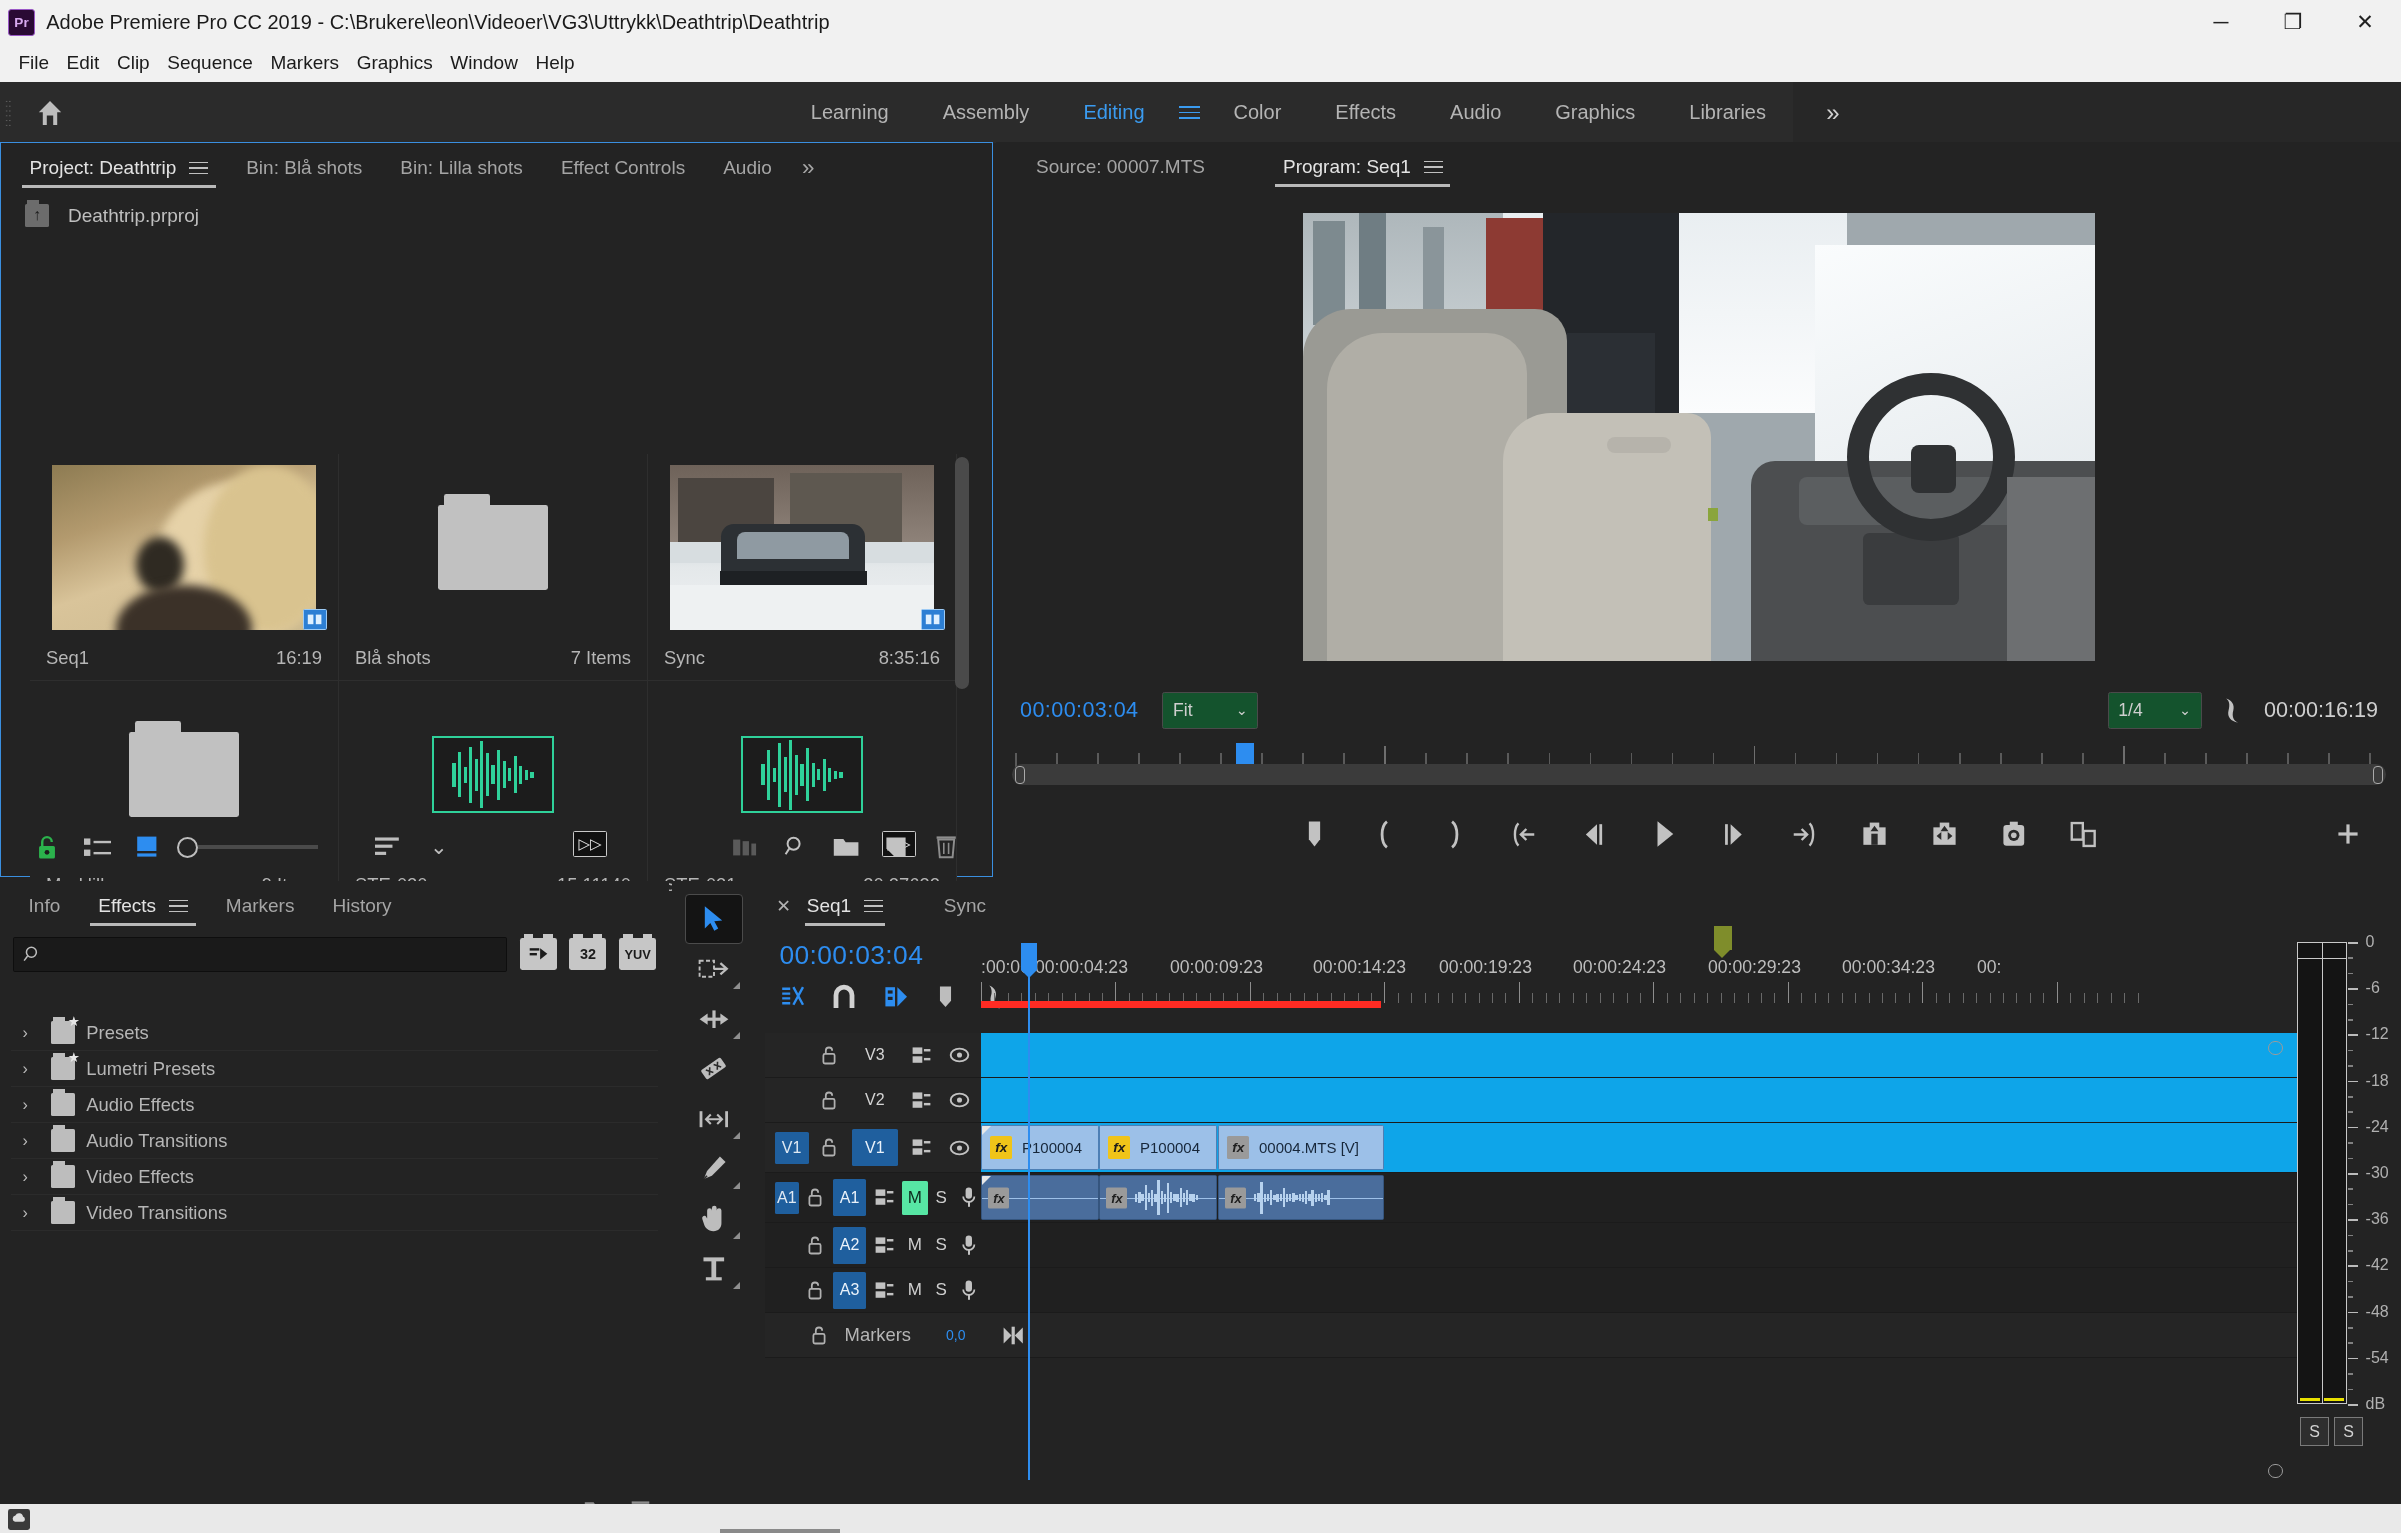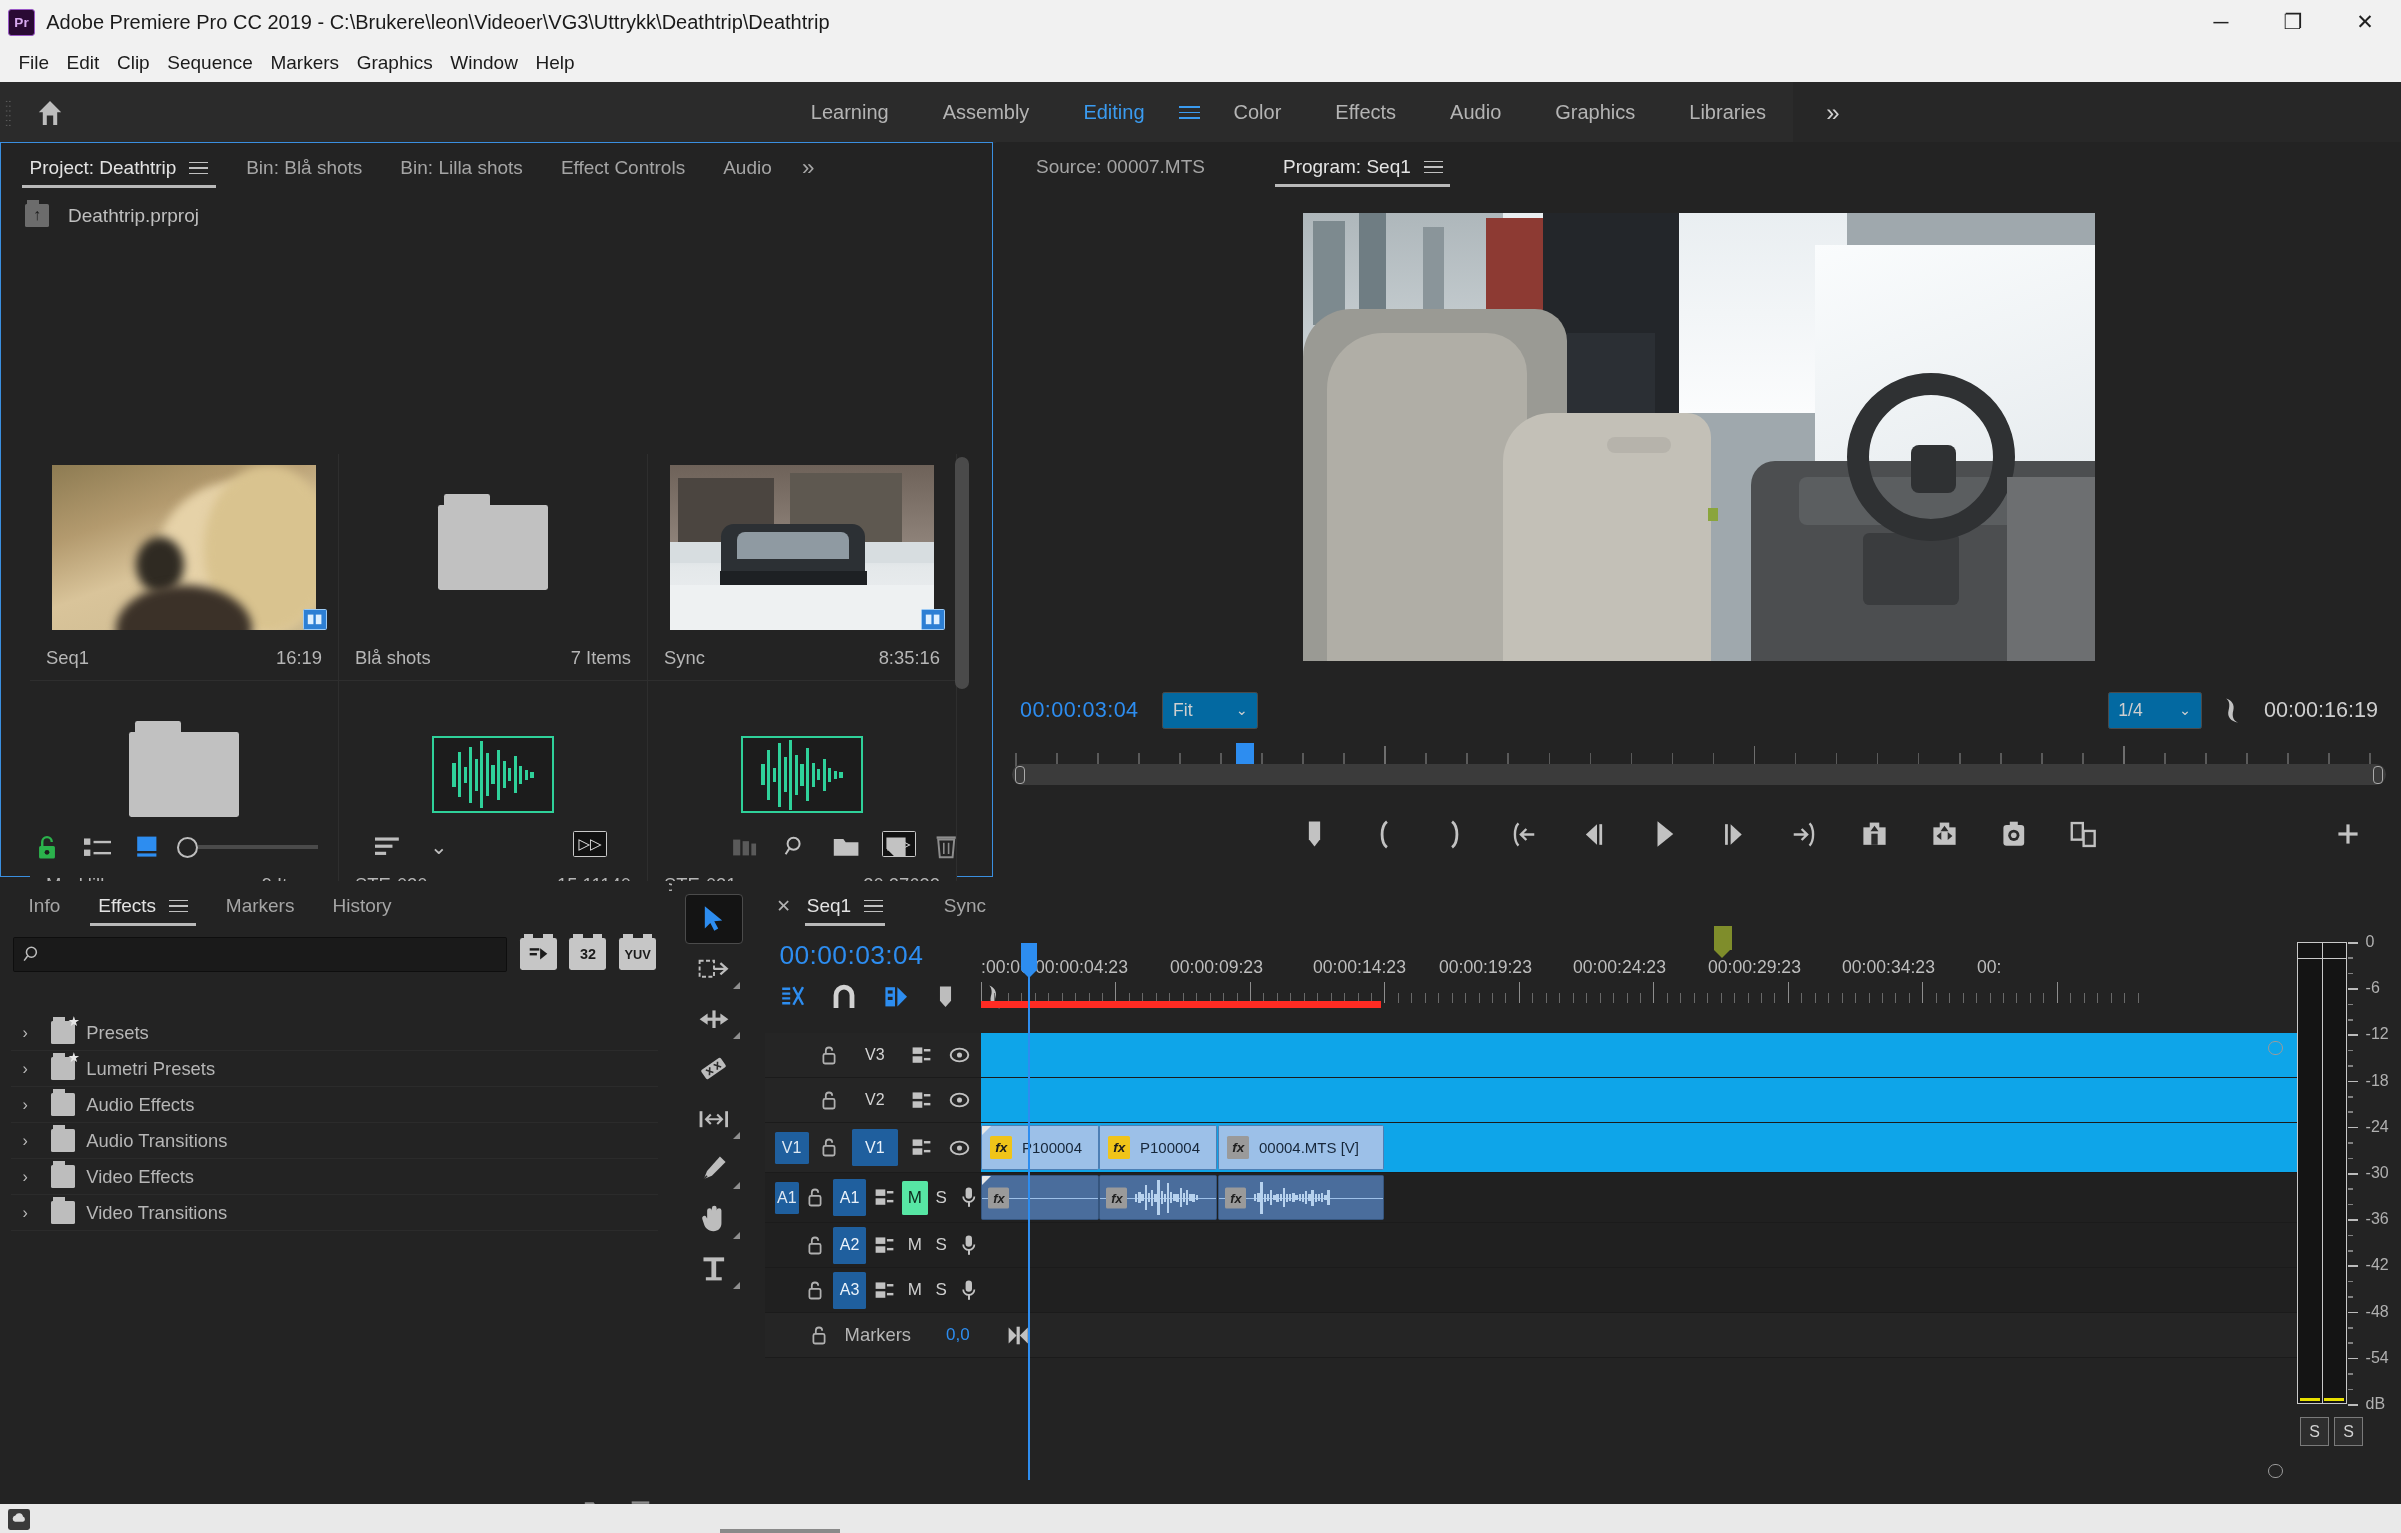--- a/index.html
+++ b/index.html
@@ -90,21 +90,21 @@
   .zoom-track { width:120px; height:3.2px; background:#4a4a4a; }
   .ptool-right { margin-left:auto; display:flex; }
 
   
   #program-panel { left:996px; top:142px; width:1406px; height:735px; background:#232323; }
   .monitor-stage { position:absolute; left:0; right:0; top:50px; bottom:195px; background:#232323; display:flex; align-items:center; justify-content:center; }
   .video-frame { width:792px; height:448px; position:relative; overflow:hidden; background:#6f7a80; }
 
   .mon-bar { position:absolute; left:0; right:0; bottom:139px; height:56px; display:flex; align-items:center; padding:0 24px; }
   .tc-blue { color:#2d8df0; font-size:21.6px; font-family:"Liberation Sans", sans-serif; letter-spacing:0.4px; }
-  .sel-box { height:37px; min-width:96px; background:#0369a1; border:0.8px solid #4a4a4a; border-radius:2.4px; display:flex; align-items:center; padding:0 9.6px; margin-left:24px; color:#cfcfcf; font-size:17.6px;justify-content:space-between; }
+  .sel-box { height:37px; min-width:96px; background:#14532d; border:0.8px solid #4a4a4a; border-radius:2.4px; display:flex; align-items:center; padding:0 9.6px; margin-left:24px; color:#cfcfcf; font-size:17.6px;justify-content:space-between; }
   .sel-box .chev { margin-left:auto; padding-left:14.4px; color:#cfcfcf; font-size:14.4px; }
   .mon-right { margin-left:auto; display:flex; align-items:center; gap:17.6px; }
   .tc-grey { color:#cfcfcf; font-size:21.6px; }
 
   .mon-scrub { position:absolute; left:0; right:0; bottom:86px; height:51px; }
   .scrub-ticks { position:absolute; left:19px; right:19px; top:6.4px; height:21px; }
   .scrub-ticks i { position:absolute; top:6.4px; width:1.6px; height:14.4px; background:#5a5a5a; }
   .scrub-ticks i.maj { top:0; height:21px; background:#6e6e6e; }
   .scrub-bar { position:absolute; left:16px; right:16px; bottom:6.4px; height:21px; background:#3b3b3b; border-radius:10.4px; }
   .scrub-bar::before, .scrub-bar::after { content:""; position:absolute; top:2.4px; width:8px; height:16px; border:1.6px solid #aaa; border-radius:4px; }
@@ -173,21 +173,21 @@
   .tlock { width:32px; display:flex; align-items:center; justify-content:center; margin-left:4.8px; }
   .tname { width:46px; height:37px; display:flex; align-items:center; justify-content:center; font-size:16px; color:#d4d4d4; margin-left:6.4px; border-radius:1.6px; }
   .tname.sel { background:#1f5f9e; color:#eaf2fa; }
   .tsync { width:34px; display:flex; align-items:center; justify-content:center; margin-left:6.4px; }
   .teye { width:34px; display:flex; align-items:center; justify-content:center; margin-left:4.8px; }
   .tm { width:37px; height:34px; display:flex; align-items:center; justify-content:center; font-size:17px; color:#cfcfcf; margin-left:4.8px; border-radius:1.6px; }
   .tm.on { background:#57e6a4; color:#0d2b1d; }
   .ts { width:32px; display:flex; align-items:center; justify-content:center; font-size:17px; color:#cfcfcf; margin-left:1.6px; }
   .tmic { width:35px; display:flex; align-items:center; justify-content:center; margin-left:3.2px; }
   .tmaster-name { font-size:18.4px; color:#b5b5b5; margin-left:17.6px; }
-  .tmaster-val { font-size:17px; color:#2d8df0; margin-left:35px; }
+  .tmaster-val { font-size:14px; color:#2d8df0; margin-left:35px; }
 
   .tbody { position:absolute; left:216px; right:0; top:0; bottom:0; }
   .clipv { position:absolute; top:2.4px; bottom:2.4px; background:#9cc0e8; border:0.8px solid #4d7fb5; border-radius:1.6px; display:flex; align-items:center; overflow:hidden; }
   .clipv .fx { width:22.4px; height:22.4px; background:#f0c419; color:#1b1b1b; font-size:13.6px; font-style:italic; font-weight:bold; display:flex; align-items:center; justify-content:center; margin-left:8px; border-radius:1.6px; }
   .clipv .fx.grey { background:#9a9a9a; color:#202020; }
   .clipv .cname { font-size:15px; color:#17273a; margin-left:9.6px; white-space:nowrap; }
   .clipa { position:absolute; top:2.4px; bottom:2.4px; background:#4a6d9c; border:0.8px solid #35557e; border-radius:1.6px; overflow:hidden; }
   .clipa .fx { position:absolute; left:6.4px; top:50%; transform:translateY(-50%); width:21px; height:21px; background:#9a9a9a; color:#202020; font-size:12.8px; font-style:italic; font-weight:bold; display:flex; align-items:center; justify-content:center; border-radius:1.6px; z-index:3; }
   .clipa .midline { position:absolute; left:0; right:0; top:50%; height:1.6px; background:#9ec0e8; }
   .clipa .wf { position:absolute; left:0; right:0; height:50%; display:flex; align-items:flex-end; gap:0.8px; }

